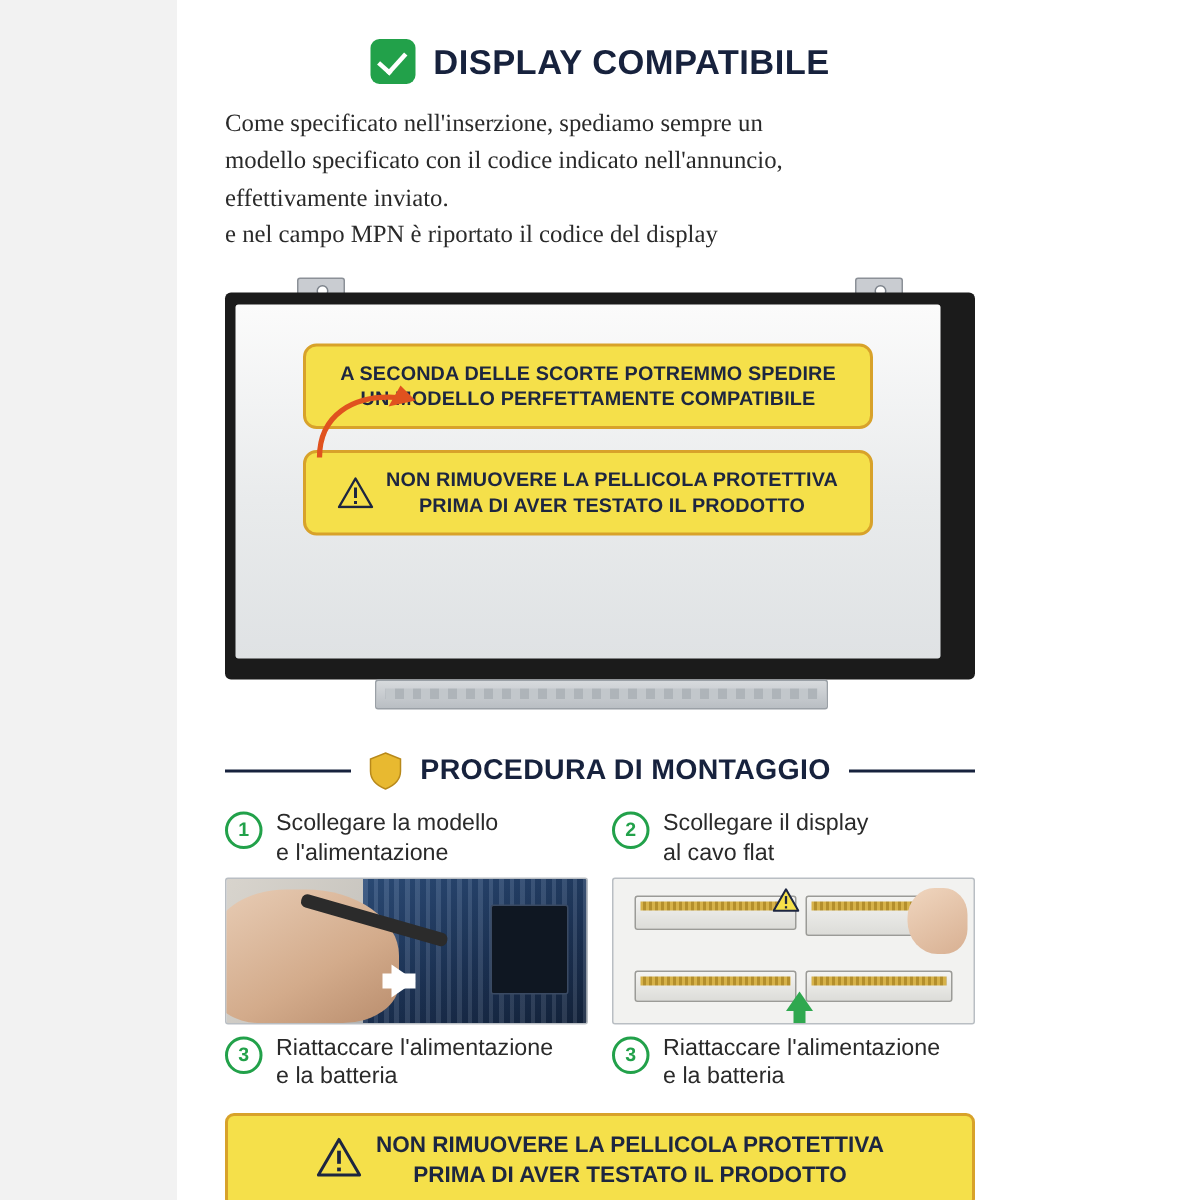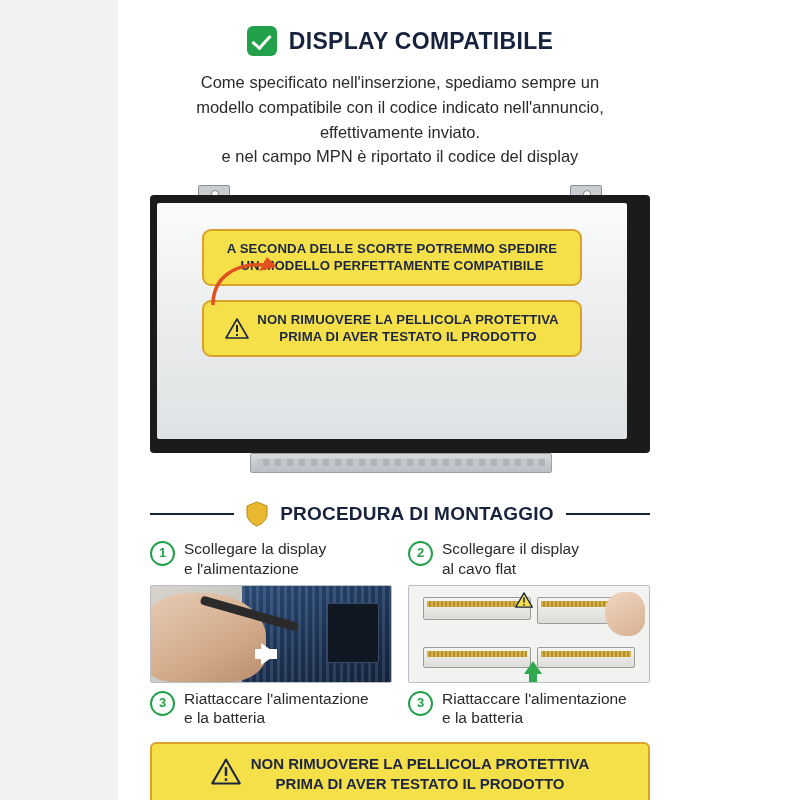--- a/index.html
+++ b/index.html
@@ -70,24 +70,24 @@
   .header-title {
     font-size: 23px;
     font-weight: bold;
     letter-spacing: .3px;
     color: #17223d;
   }
 
   .intro {
     margin: 14px auto 0;
     width: 500px;
-    text-align: center;
     font-size: 16.5px;
     line-height: 1.5;
     color: #2a2a2a;
+    font-family: Liberation Serif, serif;
   }
 
   
   .display-block {
     position: relative;
     margin: 16px auto 0;
     width: 500px;
     height: 300px;
   }
   .tab {
@@ -396,21 +396,21 @@
 
   <div class="content">
 
     <div class="header">
       <div class="check-badge"></div>
       <div class="header-title">DISPLAY COMPATIBILE</div>
     </div>
 
     <div class="intro">
       <div>Come specificato nell'inserzione, spediamo sempre un</div>
-      <div>modello compatibile con il codice indicato nell'annuncio,</div>
+      <div>modello specificato con il codice indicato nell'annuncio,</div>
       <div>effettivamente inviato.</div>
       <div>e nel campo MPN è riportato il codice del display</div>
     </div>
 
     <div class="display-block">
       <div class="tab l"></div>
       <div class="tab r"></div>
 
       <div class="panel-frame">
         <div class="panel-screen">
@@ -451,21 +451,21 @@
       </svg>
       <div class="proc-title">PROCEDURA DI MONTAGGIO</div>
       <div class="proc-rule"></div>
     </div>
 
     <div class="grid">
 
       <div class="step">
         <div class="step-num">1</div>
         <div class="step-text">
-          <span>Scollegare la display</span><br>
+          <span>Scollegare la modello</span><br>
           <span>e l'alimentazione</span>
         </div>
       </div>
 
       <div class="step">
         <div class="step-num">2</div>
         <div class="step-text">
           <span>Scollegare il display</span><br>
           <span>al cavo flat</span>
         </div>

